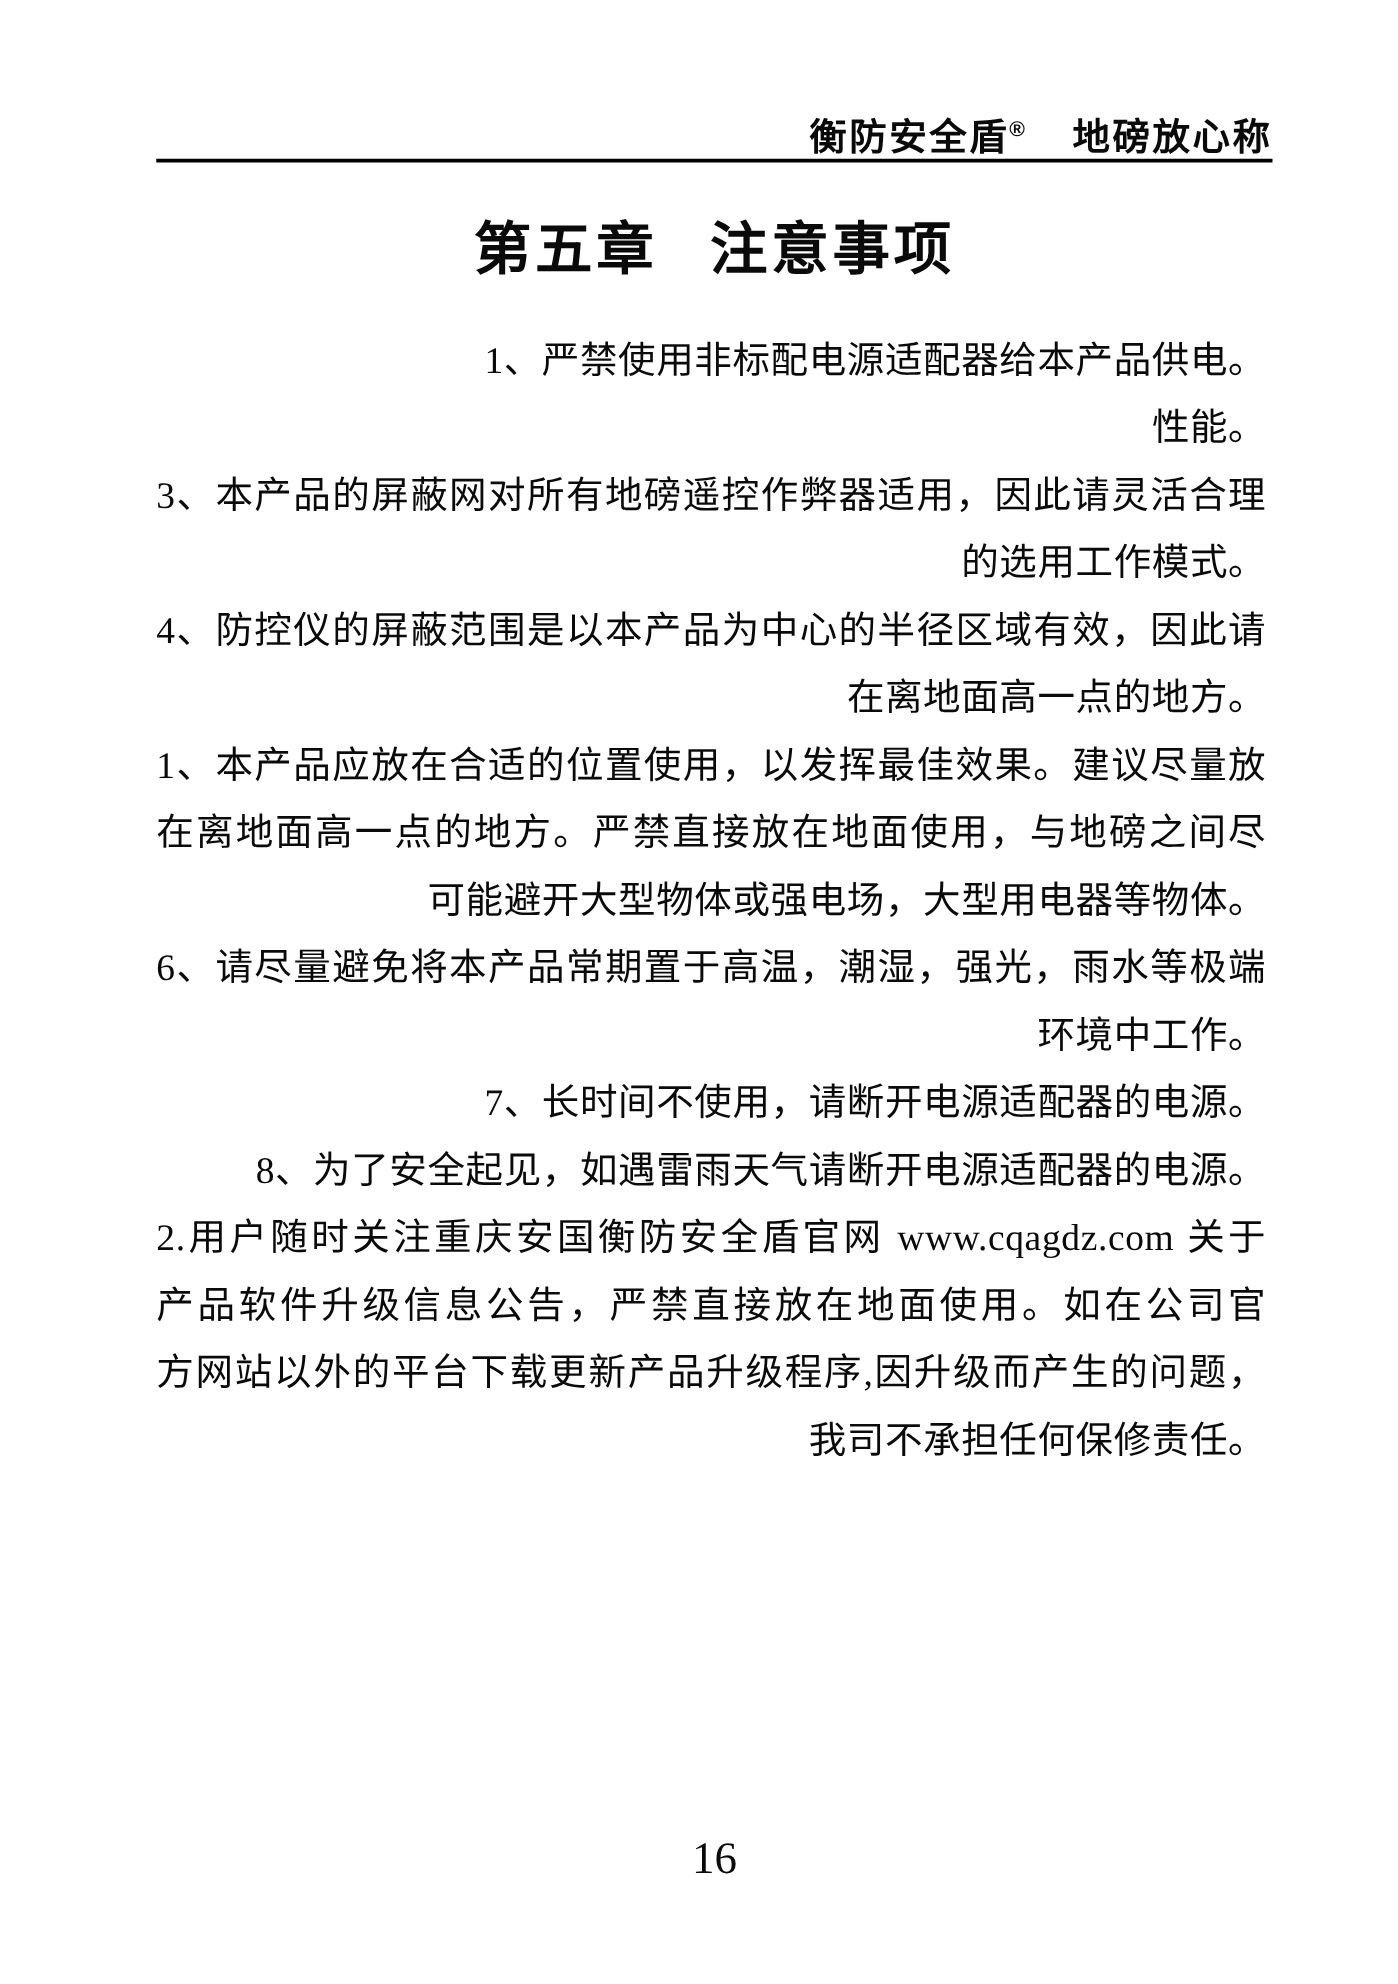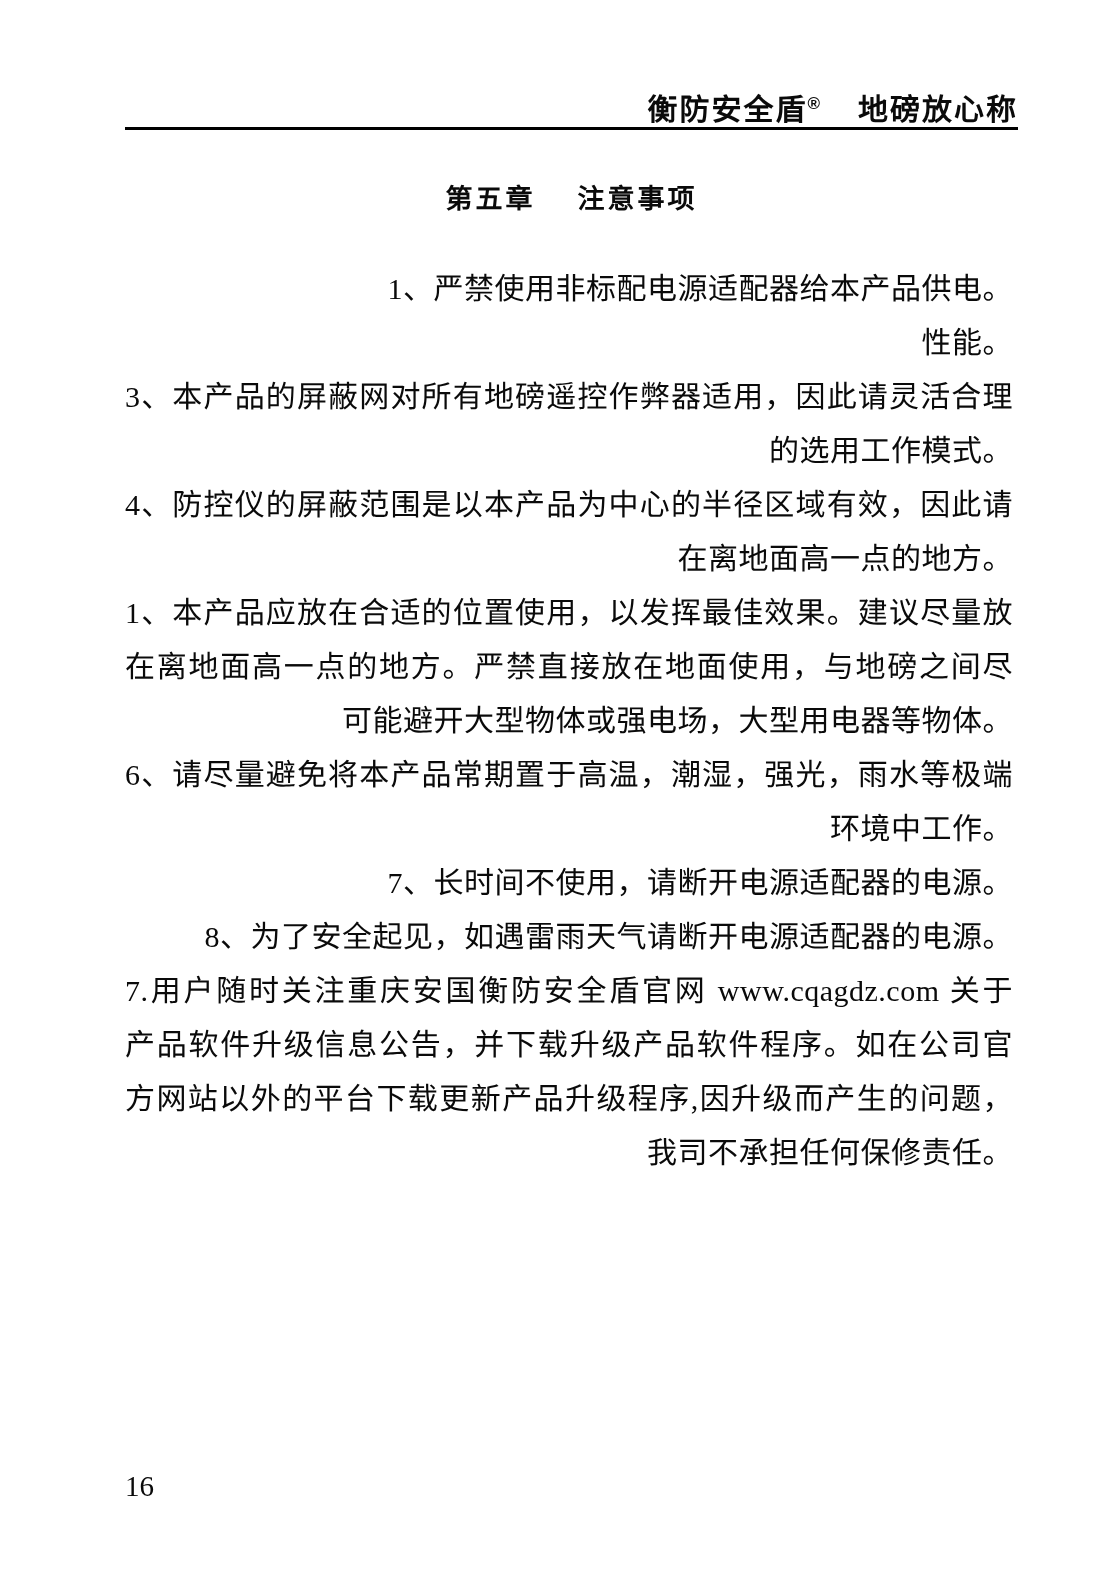--- a/index.html
+++ b/index.html
@@ -47,21 +47,21 @@
     background: #000000;
   }
   .chapter-title {
     position: absolute;
     top: 174px;
     left: 125px;
     width: 893px;
     text-align: center;
     font-family: "Liberation Sans", "DejaVu Sans", sans-serif;
     font-weight: bold;
-    font-size: 27px;
+    font-size: 46px;
     line-height: 50px;
     letter-spacing: 3px;
     white-space: nowrap;
   }
   .chapter-title .title-gap {
     display: inline-block;
     width: 42px;
   }
   .body-text {
     position: absolute;
@@ -79,22 +79,22 @@
   .line.fill {
     text-align: justify;
     text-align-last: justify;
     text-justify: inter-character;
   }
   .page-number {
     position: absolute;
     top: 1468px;
     left: 125px;
     width: 893px;
-    text-align: left;
-    font-size: 29px;
+    text-align: center;
+    font-size: 36px;
     line-height: 36px;
   }
 </style>
 </head>
 <body>
 
 <div class="page">
 
   <div class="header">
     <span>衡防安全盾</span><span class="reg-mark">®</span><span class="header-gap"></span><span>地磅放心称</span>
@@ -113,21 +113,21 @@
     <div class="line">的选用工作模式。</div>
     <div class="line fill">4、防控仪的屏蔽范围是以本产品为中心的半径区域有效，因此请</div>
     <div class="line">在离地面高一点的地方。</div>
     <div class="line fill">1、本产品应放在合适的位置使用，以发挥最佳效果。建议尽量放</div>
     <div class="line fill">在离地面高一点的地方。严禁直接放在地面使用，与地磅之间尽</div>
     <div class="line">可能避开大型物体或强电场，大型用电器等物体。</div>
     <div class="line fill">6、请尽量避免将本产品常期置于高温，潮湿，强光，雨水等极端</div>
     <div class="line">环境中工作。</div>
     <div class="line">7、长时间不使用，请断开电源适配器的电源。</div>
     <div class="line">8、为了安全起见，如遇雷雨天气请断开电源适配器的电源。</div>
-    <div class="line fill">7.用户随时关注重庆安国衡防安全盾官网 www.cqagdz.com 关于</div>
-    <div class="line fill">产品软件升级信息公告，并下载升级产品软件程序。如在公司官</div>
+    <div class="line fill">2.用户随时关注重庆安国衡防安全盾官网 www.cqagdz.com 关于</div>
+    <div class="line fill">产品软件升级信息公告，严禁直接放在地面使用。如在公司官</div>
     <div class="line fill">方网站以外的平台下载更新产品升级程序,因升级而产生的问题，</div>
     <div class="line">我司不承担任何保修责任。</div>
   </div>
 
   <div class="page-number">16</div>
 
 </div>
 
 </body></html>

